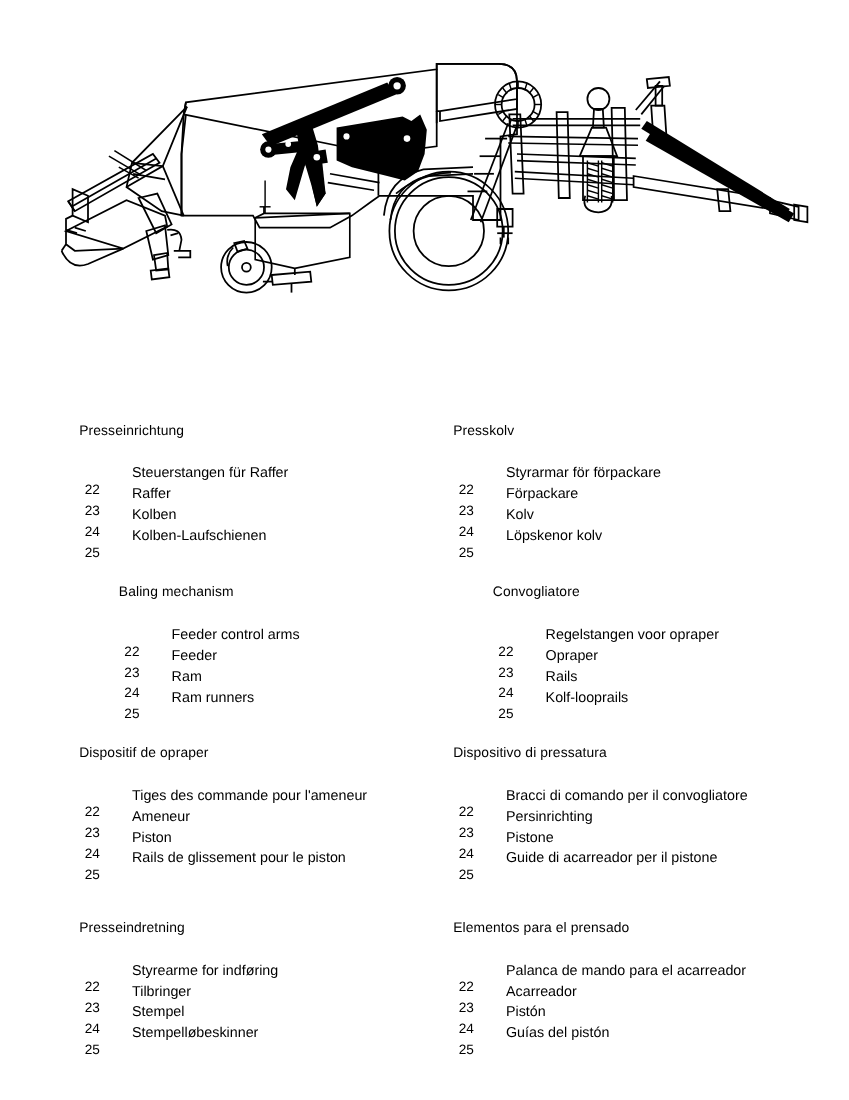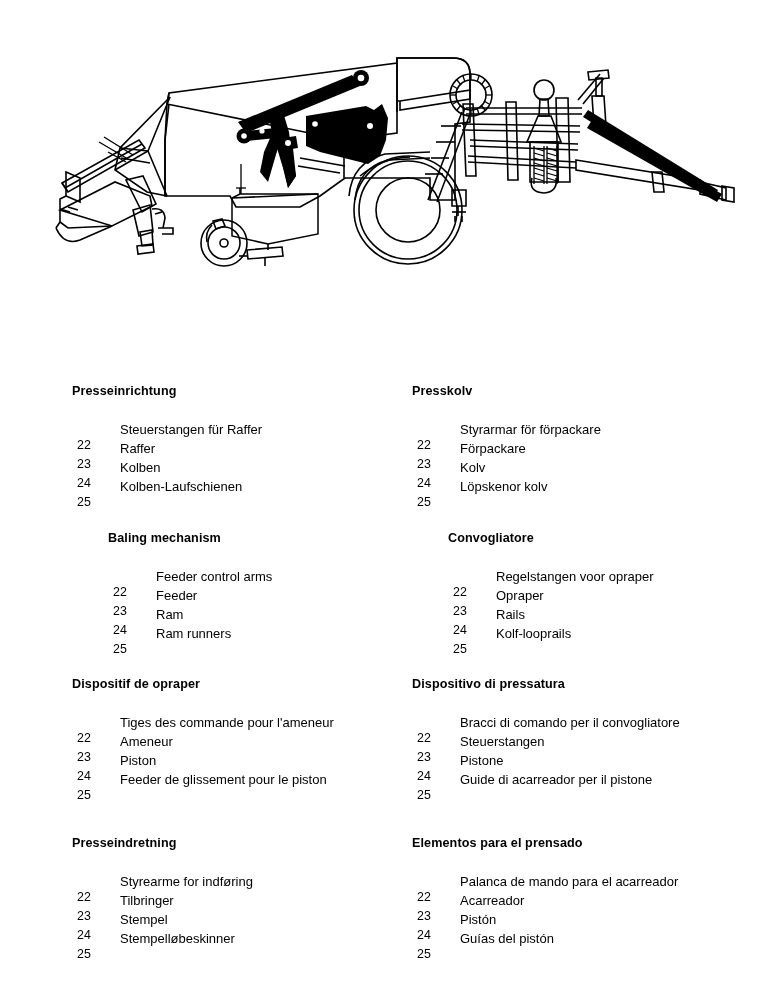--- a/index.html
+++ b/index.html
@@ -43,21 +43,21 @@
     width: 360px;
   }
   .column.left  { left: 72px; }
   .column.right { left: 412px; }
 
   .section {
     position: relative;
   }
   .section-heading {
     font-size: 12.6px;
-    font-weight: bold;
+    font-weight: normal;
     letter-spacing: 0.1px;
     line-height: 14px;
     margin: 0;
     padding: 0;
     white-space: nowrap;
   }
   .rows {
     margin-top: 22px;
   }
   .part-row {
@@ -379,21 +379,21 @@
         <div class="part-row">
           <span class="part-num">23</span>
           <span class="part-label">Ameneur</span>
         </div>
         <div class="part-row">
           <span class="part-num">24</span>
           <span class="part-label">Piston</span>
         </div>
         <div class="part-row">
           <span class="part-num">25</span>
-          <span class="part-label">Feeder de glissement pour le piston</span>
+          <span class="part-label">Rails de glissement pour le piston</span>
         </div>
       </div>
     </div>
 
     <div class="section sec-3">
       <div class="section-heading">Presseindretning</div>
       <div class="rows">
         <div class="part-row">
           <span class="part-num">22</span>
           <span class="part-label">Styrearme for indføring</span>
@@ -463,21 +463,21 @@
 
     <div class="section sec-2">
       <div class="section-heading">Dispositivo di pressatura</div>
       <div class="rows">
         <div class="part-row">
           <span class="part-num">22</span>
           <span class="part-label">Bracci di comando per il convogliatore</span>
         </div>
         <div class="part-row">
           <span class="part-num">23</span>
-          <span class="part-label">Steuerstangen</span>
+          <span class="part-label">Persinrichting</span>
         </div>
         <div class="part-row">
           <span class="part-num">24</span>
           <span class="part-label">Pistone</span>
         </div>
         <div class="part-row">
           <span class="part-num">25</span>
           <span class="part-label">Guide di acarreador per il pistone</span>
         </div>
       </div>

